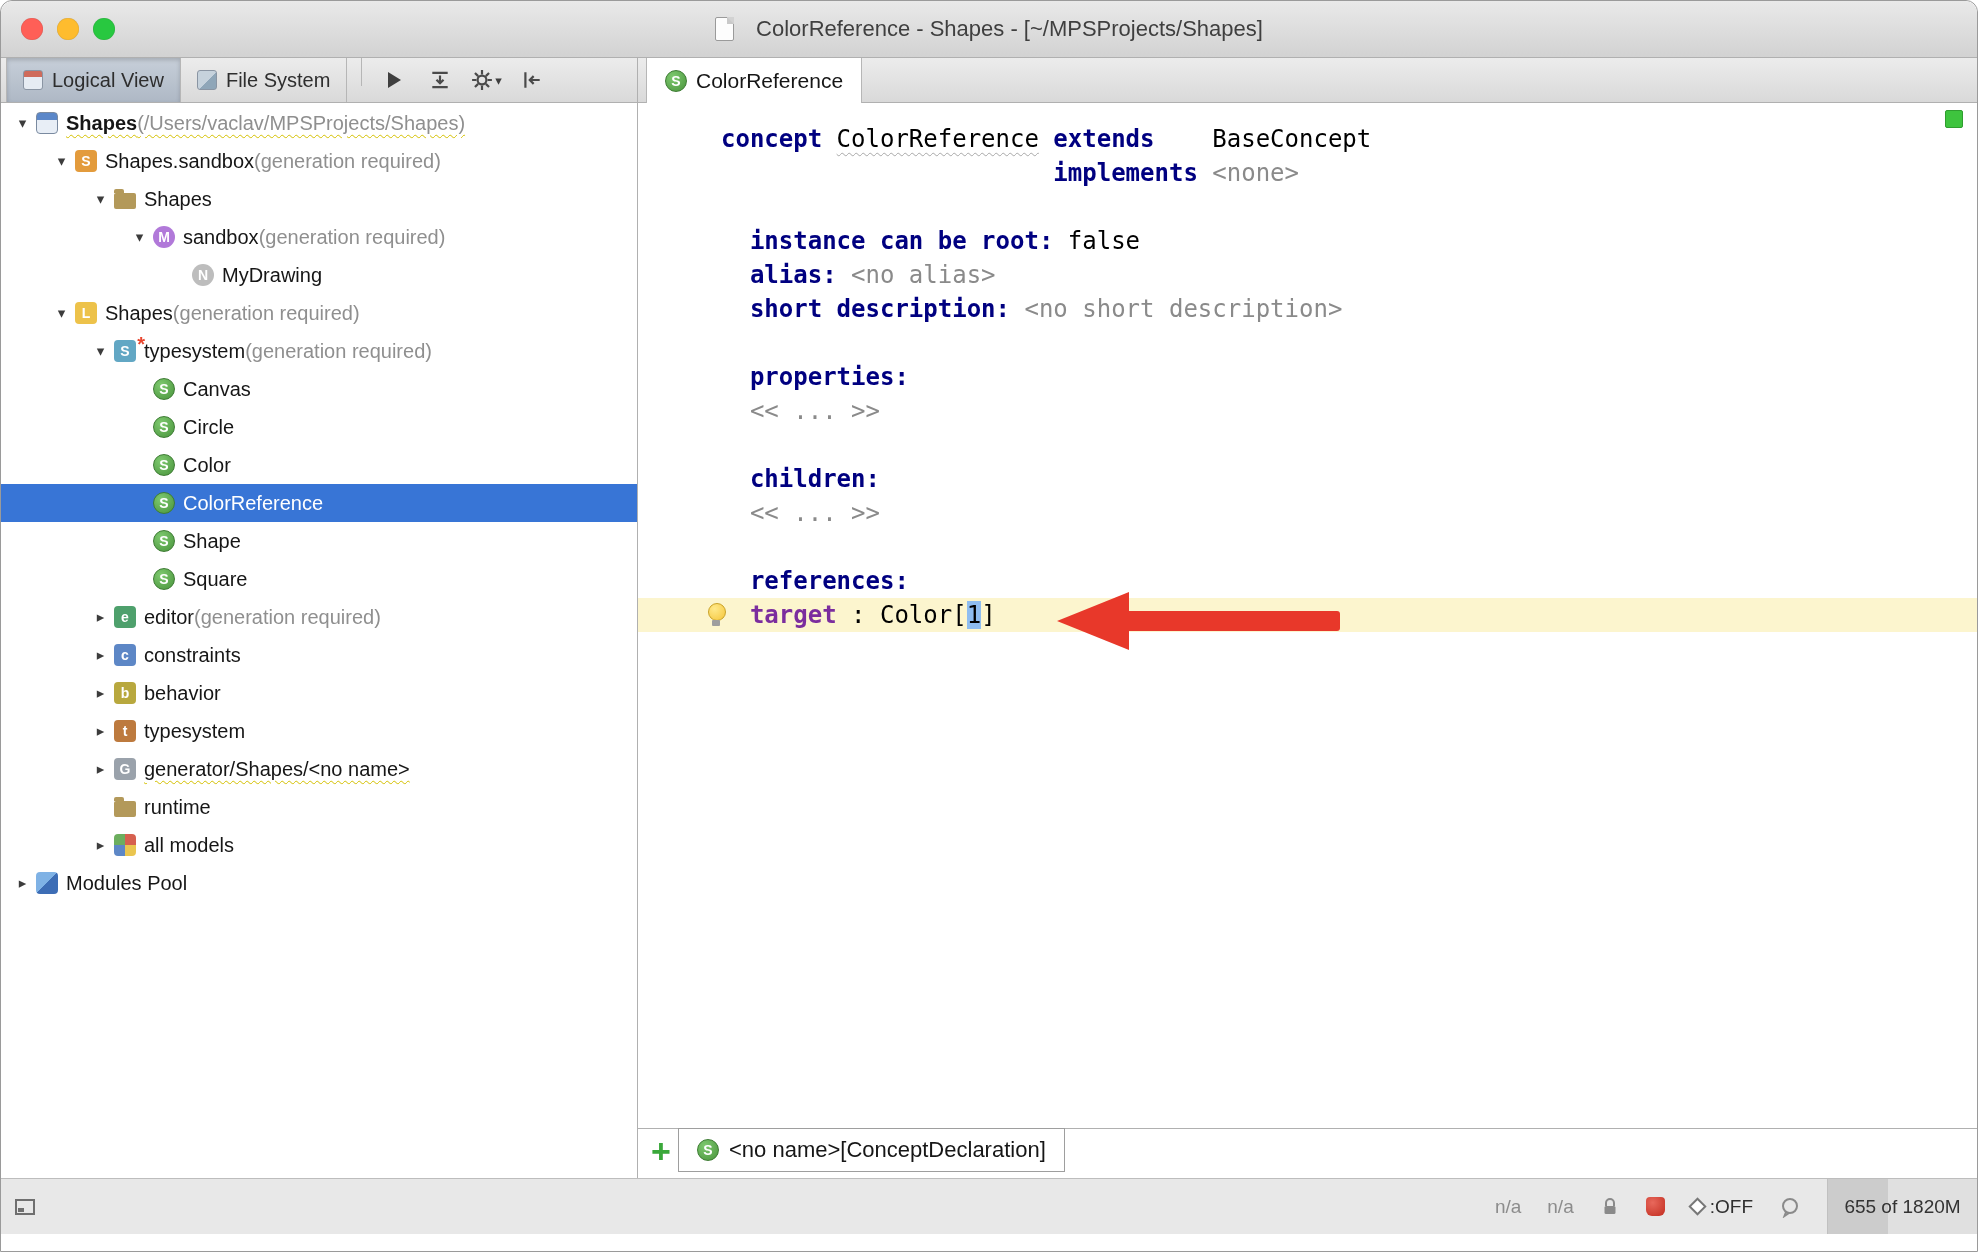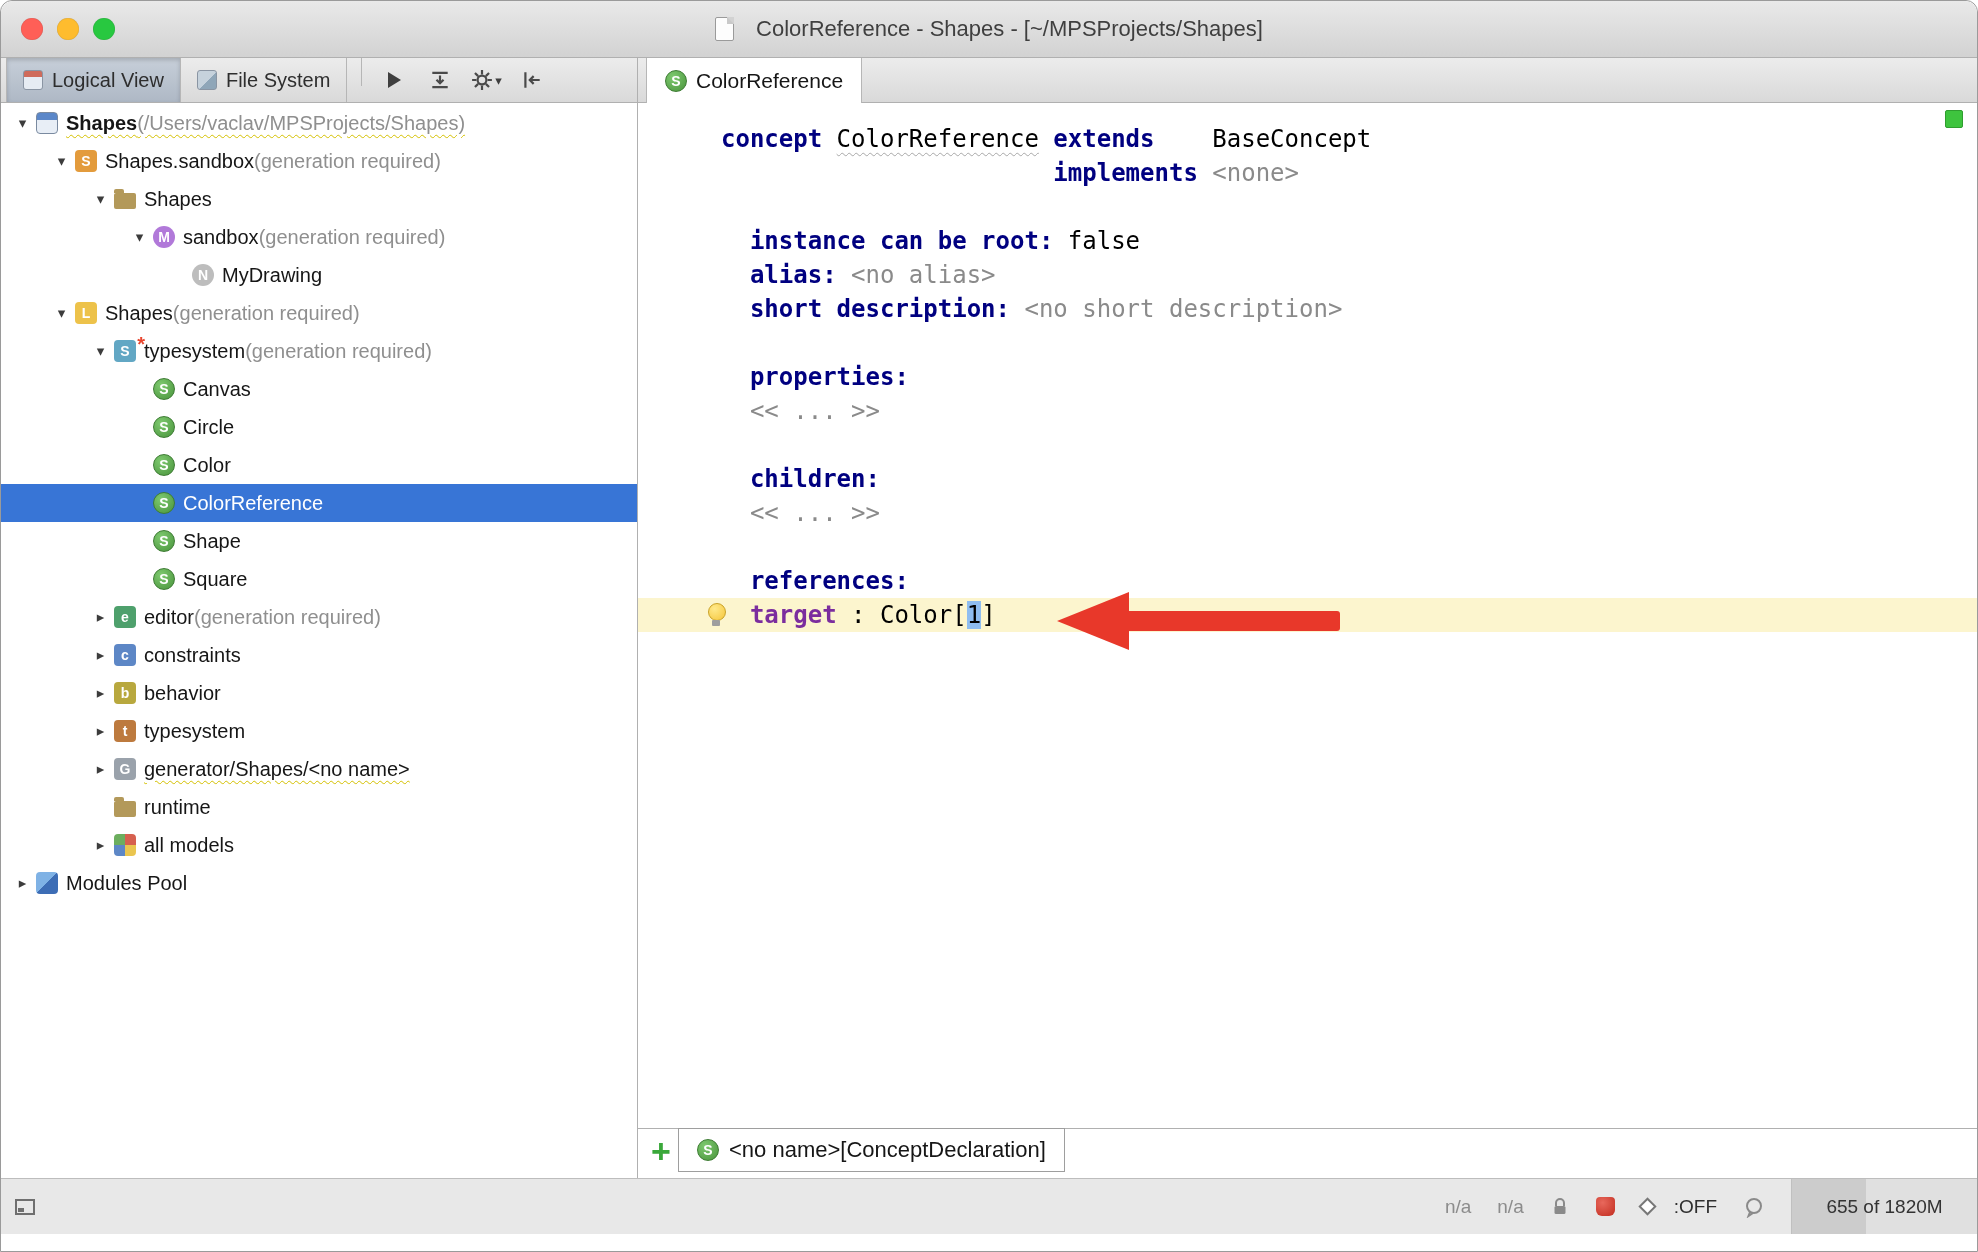--- a/index.html
+++ b/index.html
@@ -144,27 +144,27 @@
               font-size:22px; color:#161616; }
   .bottom-tab .badge { margin-right:0; }
 
   
   .statusbar { height:56px; background:#e8e8e8; border-top:1px solid #bdbdbd;
                display:flex; align-items:center; position:relative; }
   .sb-left-icon { margin-left:12px; display:flex; align-items:center; }
   .sb-right { margin-left:auto; display:flex; align-items:center; gap:26px; height:100%; }
   .sb-na { font-size:19px; color:#8c8c8c; }
   .sb-icon { display:flex; align-items:center; }
-  .sb-profiler { display:flex; align-items:center; gap:20px; font-size:19px;
+  .sb-profiler { display:flex; align-items:center; gap:6px; font-size:19px;
                  color:#2e2e2e; font-weight:500; }
   .trace-diamond { width:13px; height:13px; border:2px solid #777; transform:rotate(45deg);
                  background:#fff; display:inline-block; }
   .hector { width:19px; height:19px; border-radius:4px 4px 6px 6px;
             background:radial-gradient(circle at 35% 30%, #e8685c, #c22d20); }
-  .memory { width:186px; height:100%; border-left:1px solid #c0c0c0; background:#e0e0e0;
+  .memory { width:150px; height:100%; border-left:1px solid #c0c0c0; background:#e0e0e0;
             position:relative; display:flex; align-items:center; justify-content:center; }
   .memory-fill { position:absolute; left:0; top:0; bottom:0; width:40%; background:#cccccc; }
   .memory-text { position:relative; font-size:19px; color:#333; }
 </style>
 </head>
 <body>
 
 <div class="window">
 
   <div class="titlebar">

